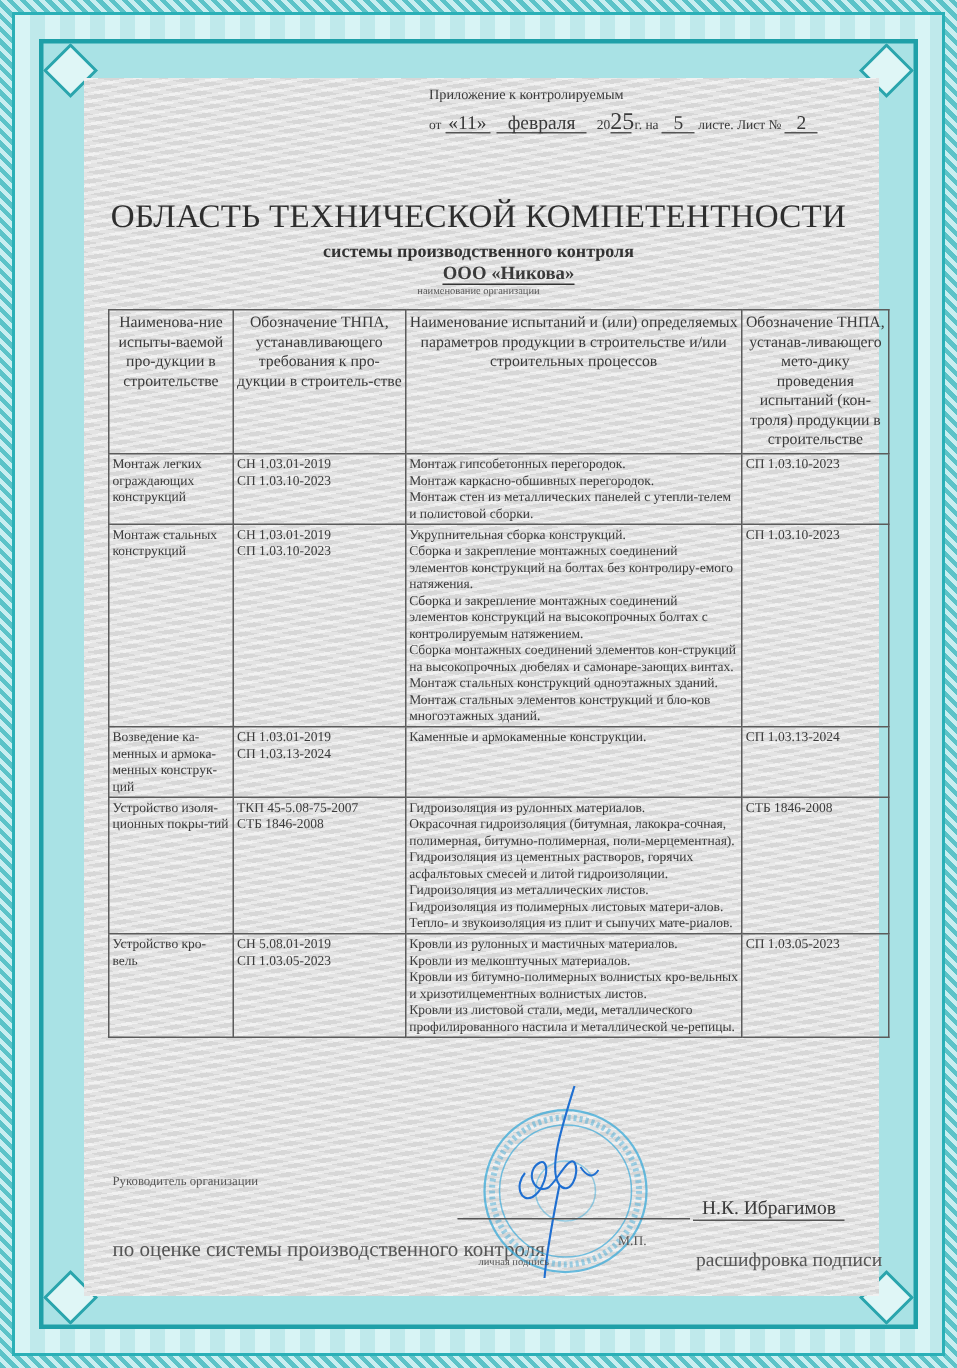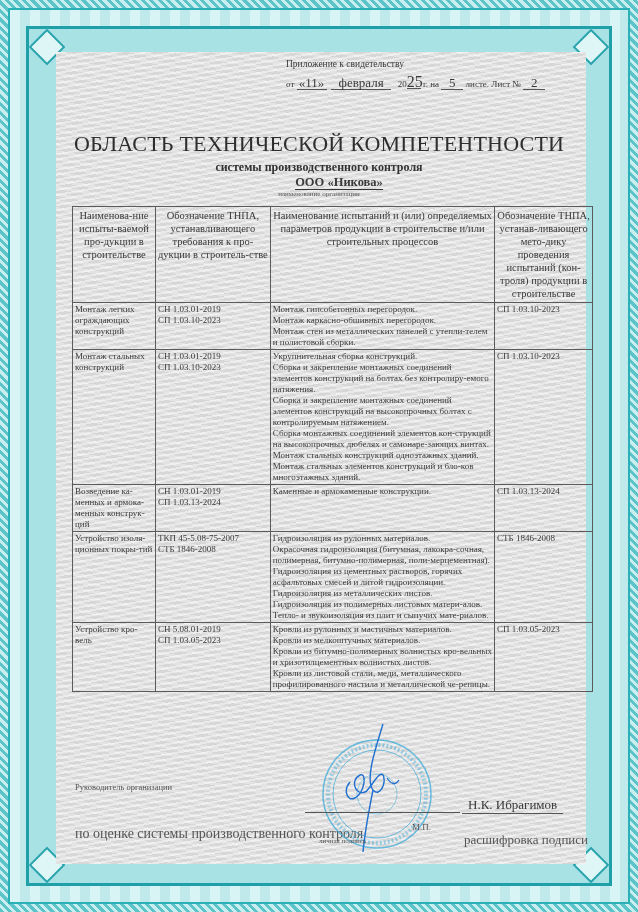--- a/index.html
+++ b/index.html
@@ -94,21 +94,21 @@
   <div class="frame-band"></div>
   <div class="corner" style="left:34px;top:34px;"></div>
   <div class="corner" style="right:34px;top:34px;"></div>
   <div class="corner" style="left:34px;bottom:34px;"></div>
   <div class="corner" style="right:34px;bottom:34px;"></div>
 </div>
 
 <div class="paper"></div>
 
 <div class="header-block">
-  <div class="hdr-line1">Приложение  к свидетельству</div>
+  <div class="hdr-line1">Приложение  к контролируемым</div>
   <div class="hdr-date">
     <span>от</span>
     <span class="u" style="width:30px">«11»</span>
     &nbsp;<span class="u" style="width:60px">февраля</span>
     &nbsp;&nbsp;<span>20</span><span class="u" style="width:14px;font-size:16px">25</span>
     <span>г. на</span>
     <span class="u" style="width:22px">5</span>
     <span>листе.  Лист №</span>
     <span class="u" style="width:22px">2</span>
   </div>

